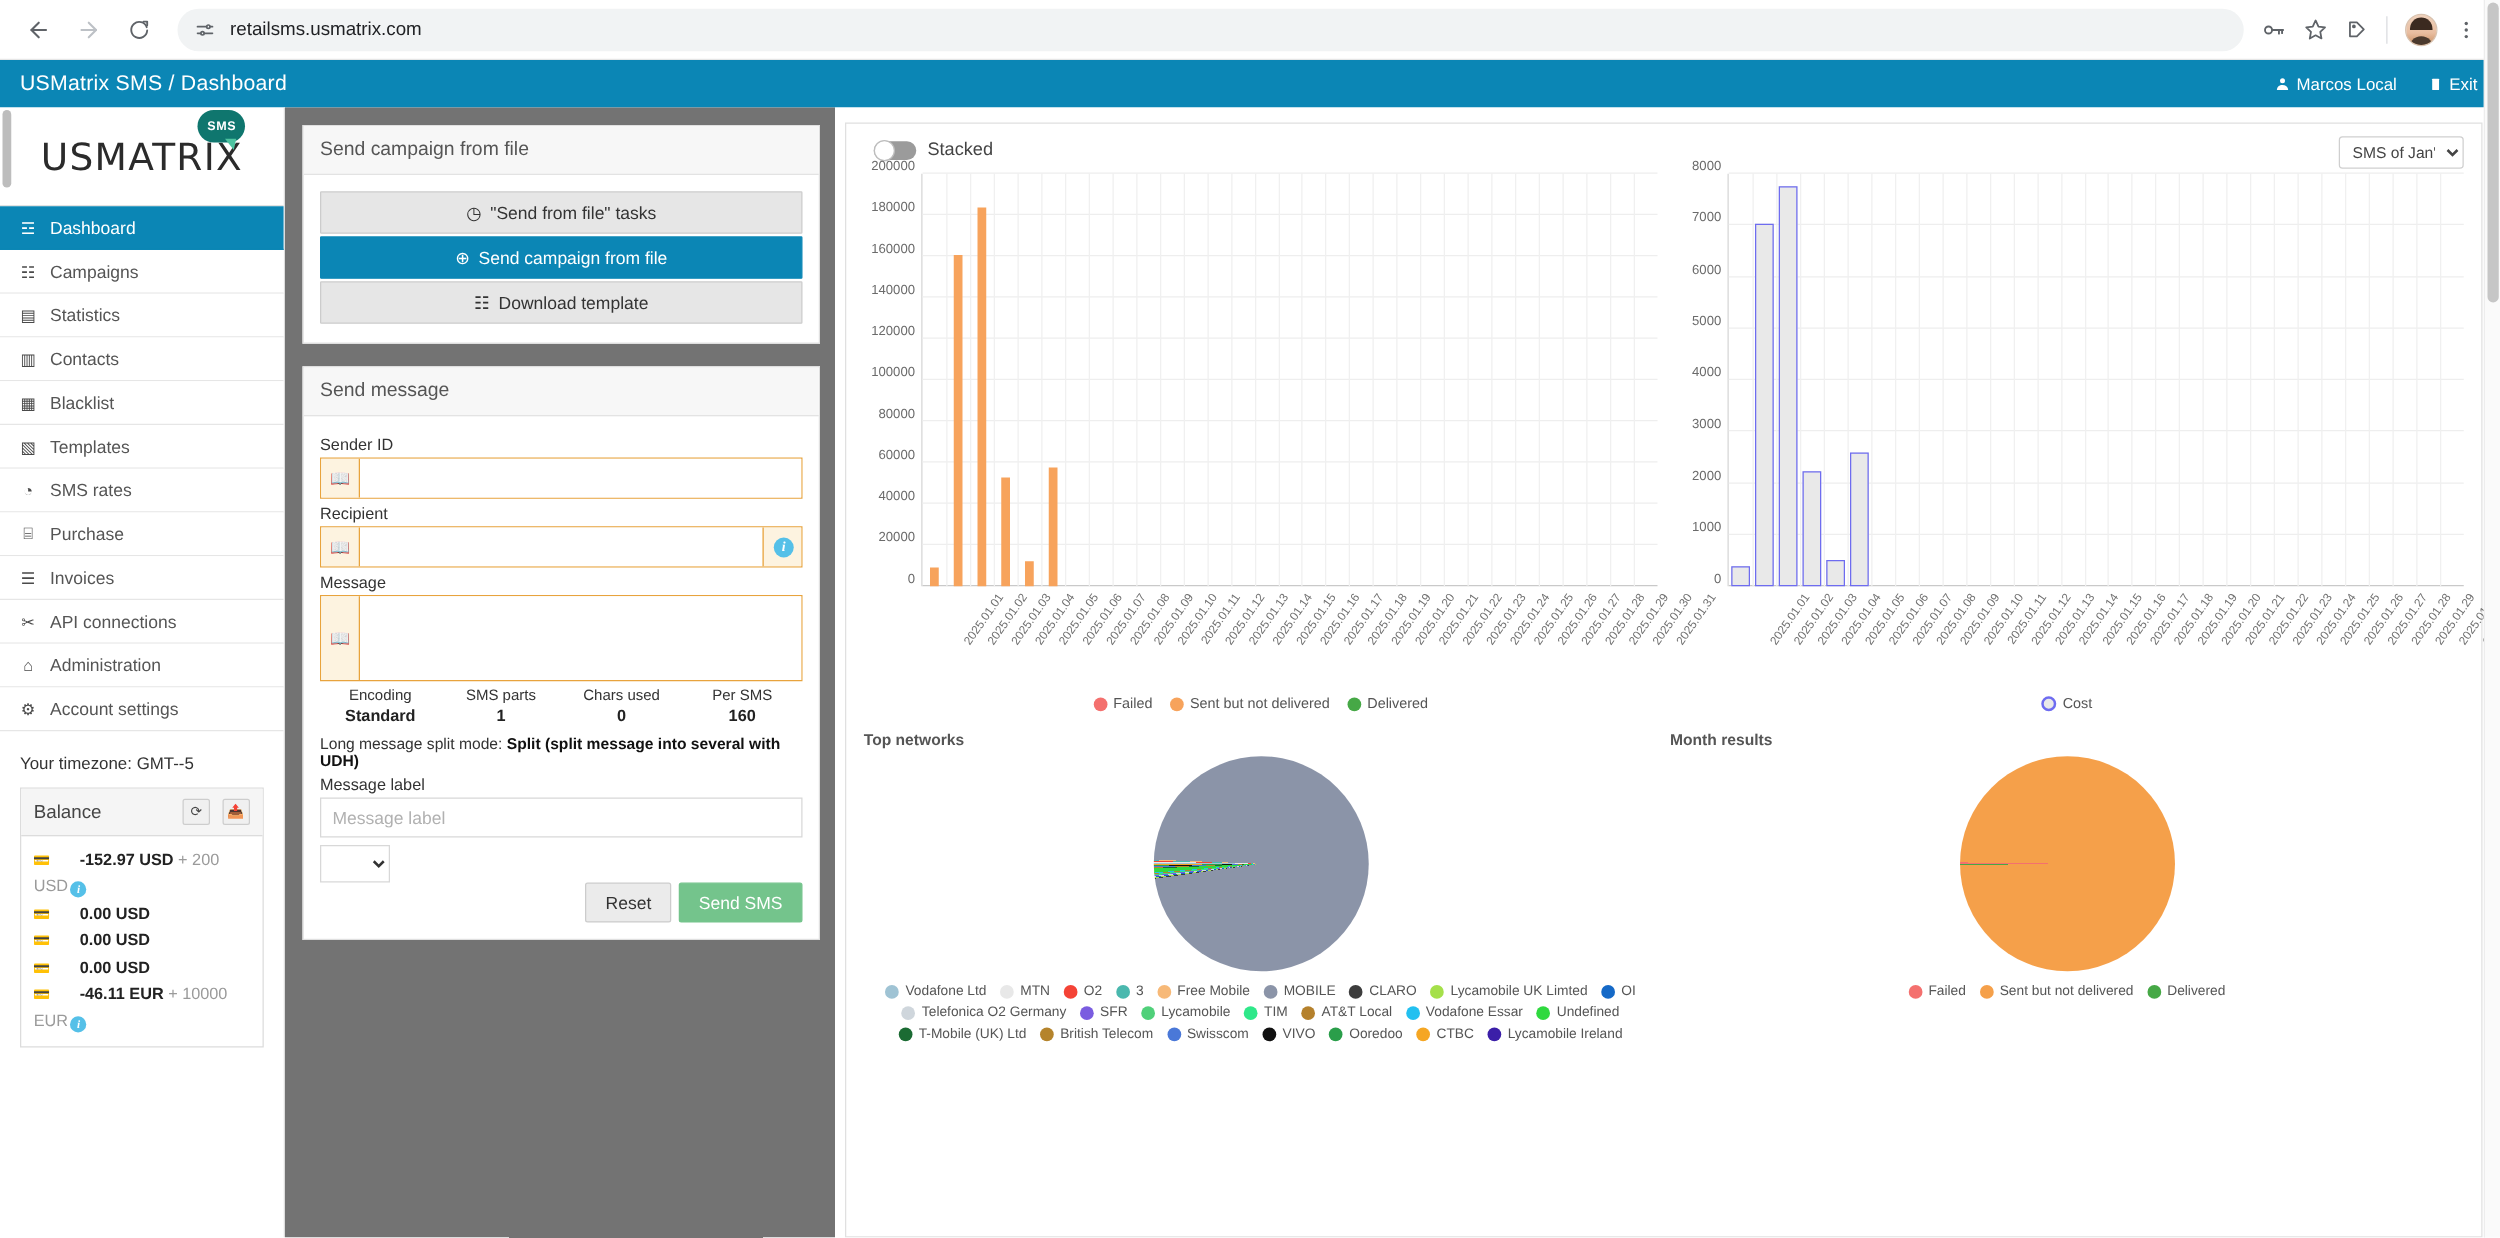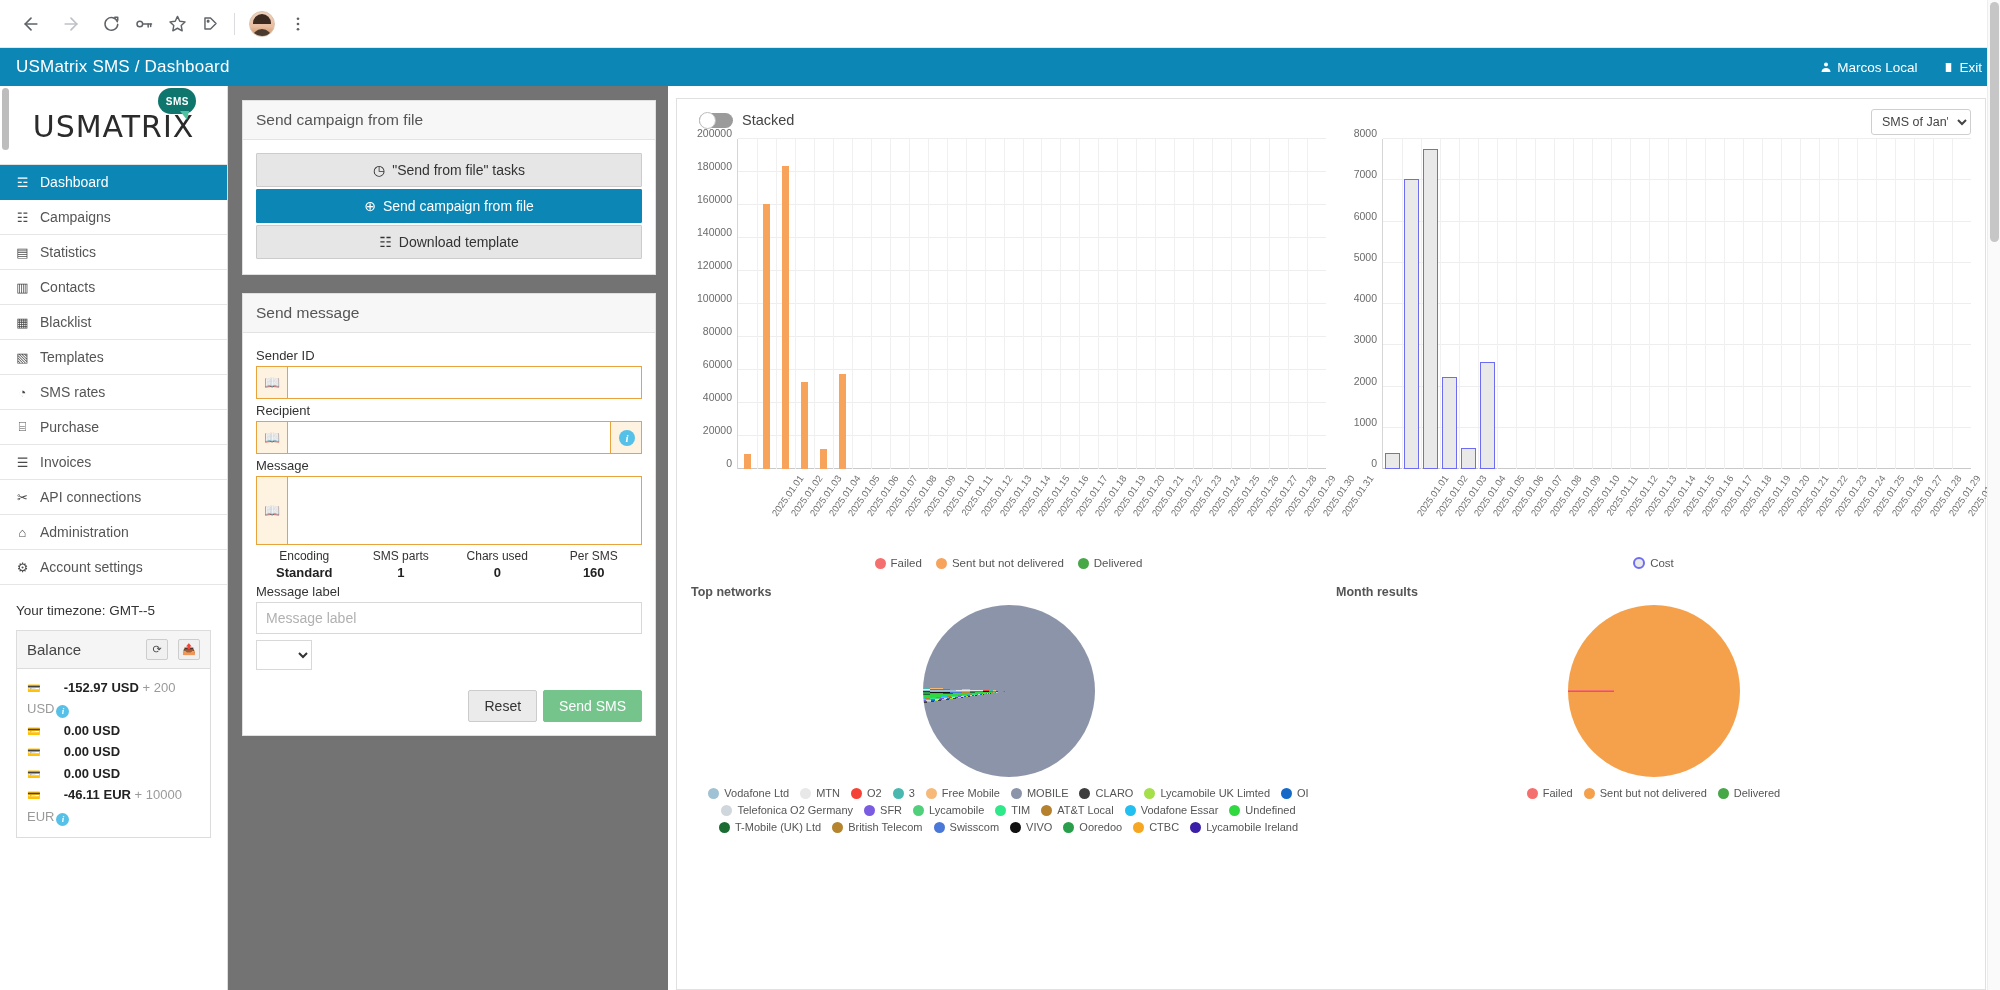--- a/index.html
+++ b/index.html
@@ -148,21 +148,21 @@
   .split-mode b { color:#111; }
   .text-input {
     width:100%; border:1px solid #d8d8d8; padding:7px 9px; font-size:14px;
     outline:none; color:#333; height:32px; font-family:"Liberation Sans", sans-serif;
   }
   .text-input::placeholder { color:#b1b1b1; }
   .select-sm {
     width:56px; height:30px; border:1px solid #d8d8d8; background:#fff; margin-top:6px;
     font-size:13px; padding:2px 4px; color:#333; font-family:"Liberation Sans", sans-serif;
   }
-  .actions { display:flex; justify-content:flex-end; gap:6px; margin-top:20px; }
+  .actions { display:flex; justify-content:flex-end; gap:6px; }
   .btn {
     padding:7px 15px; font-size:14px; border:1px solid #ccc; background:#ebebeb;
     color:#333; cursor:pointer; border-radius:2px;
   }
   .btn.green { background:#74c48c; border-color:#74c48c; color:#fff; }
 
   
   .charts-col { flex:1 1 auto; padding:12px 14px 0 8px; background:#fff; min-width:0; }
   .charts-card { border:1px solid #e0e0e0; background:#fff; height:100%; padding:10px 14px 0; position:relative; }
   .charts-top { display:flex; align-items:flex-start; justify-content:space-between; }
@@ -236,20 +236,33 @@
     <svg width="20" height="20" viewBox="0 0 24 24" fill="none" stroke="currentColor" stroke-width="2" stroke-linecap="round" stroke-linejoin="round">
       <line x1="5" y1="12" x2="19" y2="12"></line>
         <polyline points="12 5 19 12 12 19"></polyline>
     </svg>
   </div>
   <div class="nav-btn">
     <svg width="18" height="18" viewBox="0 0 24 24" fill="none" stroke="currentColor" stroke-width="2" stroke-linecap="round" stroke-linejoin="round">
       <polyline points="21 7 21 3 17 3"></polyline>
       <path d="M20.5 9A8.5 8.5 0 1 0 21 12.5"></path>
     </svg>
+  </div>
+  <div class="omnibox">
+    <span class="chrome-icon">
+      <svg width="16" height="16" viewBox="0 0 24 24" fill="none" stroke="currentColor" stroke-width="2" stroke-linecap="round">
+        <line x1="3" y1="8" x2="14" y2="8"></line>
+          <line x1="18" y1="8" x2="21" y2="8"></line>
+        <line x1="3" y1="16" x2="7" y2="16"></line>
+          <line x1="11" y1="16" x2="21" y2="16"></line>
+        <circle cx="16" cy="8" r="2"></circle>
+          <circle cx="9" cy="16" r="2"></circle>
+      </svg>
+    </span>
+    <span class="url">retailsms.usmatrix.com</span>
   </div>
   <div class="omni-right">
     <span class="chrome-icon">
       <svg width="20" height="20" viewBox="0 0 24 24" fill="none" stroke="currentColor" stroke-width="1.8" stroke-linecap="round">
         <circle cx="7" cy="12" r="3.4"></circle>
           <line x1="10.5" y1="12" x2="21" y2="12"></line>
         <line x1="17" y1="12" x2="17" y2="15.5"></line>
           <line x1="20" y1="12" x2="20" y2="15"></line>
       </svg>
     </span>
@@ -434,20 +447,24 @@
             <div>
               <div class="sl">Chars used</div>
               <div class="sv">0</div>
             </div>
             <div>
               <div class="sl">Per SMS</div>
               <div class="sv">160</div>
             </div>
           </div>
 
+        <div class="split-mode">
+          <span>Long message split mode:</span>
+          <b>Split (split message into several with UDH)</b>
+        </div>
 
         <div class="field-label" style="margin-top:4px;">Message label</div>
         <input class="text-input" type="text" placeholder="Message label" style="">
 
         <select class="select-sm">
           <option></option>
         </select>
 
         <div class="actions">
           <button class="btn">Reset</button>

